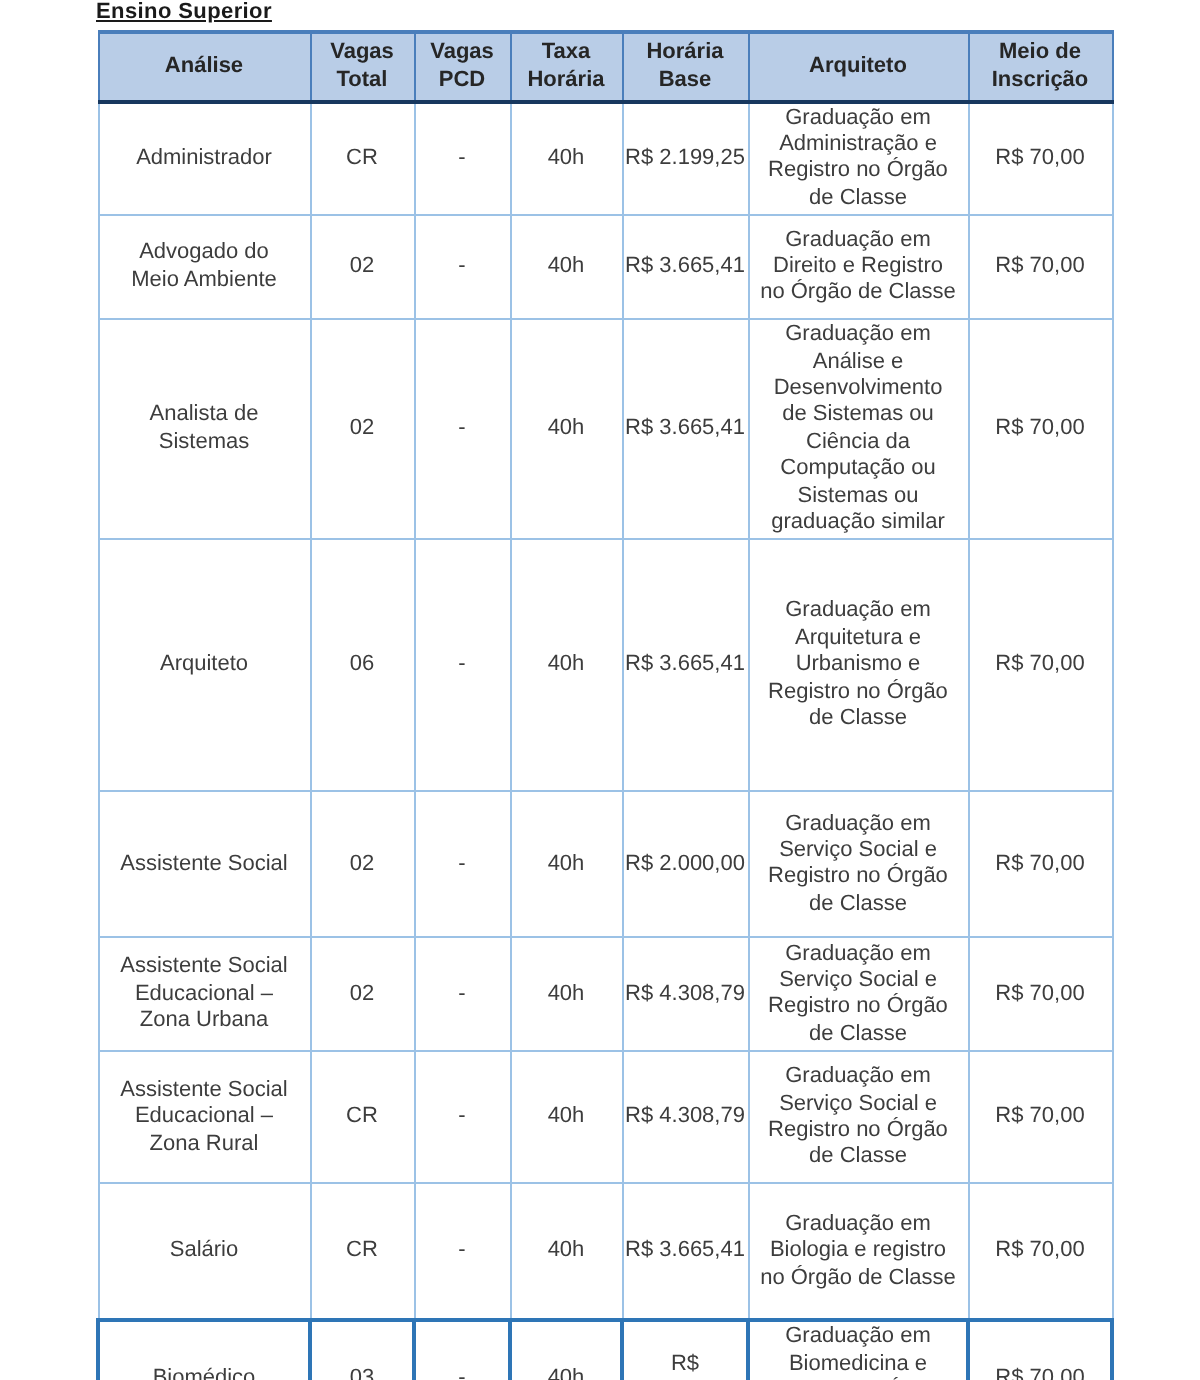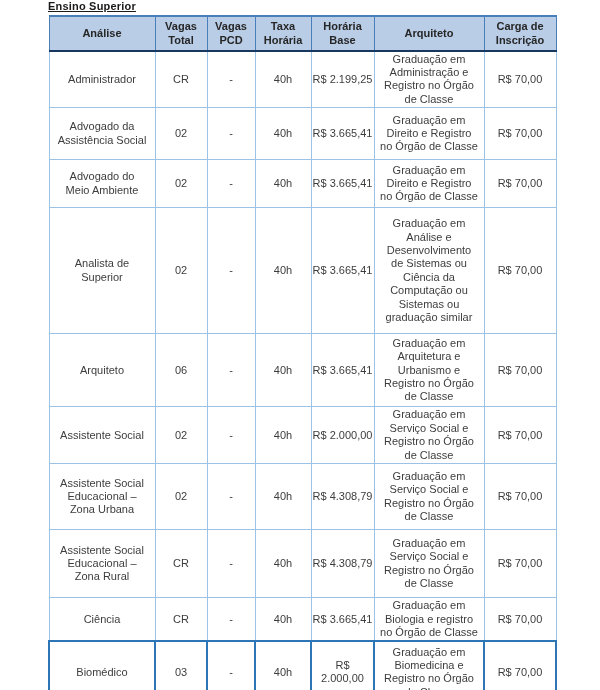--- a/index.html
+++ b/index.html
@@ -104,64 +104,52 @@
           <th>Análise</th>
           <th>Vagas
 Total</th>
           <th>Vagas
 PCD</th>
           <th>Taxa
 Horária</th>
           <th>Horária
 Base</th>
           <th>Arquiteto</th>
-          <th>Carga de
+          <th>Meio de
 Inscrição</th>
         </tr>
     </thead>
     <tbody>
         <tr>
     <td>Administrador</td>
     <td>CR</td>
     <td>-</td>
     <td>40h</td>
     <td>R$ 2.199,25</td>
     <td>Graduação em
 Administração e
 Registro no Órgão
 de Classe</td>
     <td>R$ 70,00</td>
   </tr>
         <tr>
-    <td>Advogado da
-Assistência Social</td>
+    <td>Advogado  do
+Meio Ambiente</td>
     <td>02</td>
     <td>-</td>
     <td>40h</td>
     <td>R$ 3.665,41</td>
     <td>Graduação em
 Direito e Registro
 no Órgão de Classe</td>
     <td>R$ 70,00</td>
   </tr>
         <tr>
-    <td>Advogado  do
-Meio Ambiente</td>
-    <td>02</td>
-    <td>-</td>
-    <td>40h</td>
-    <td>R$ 3.665,41</td>
-    <td>Graduação em
-Direito e Registro
-no Órgão de Classe</td>
-    <td>R$ 70,00</td>
-  </tr>
-        <tr>
     <td>Analista de
-Superior</td>
+Sistemas</td>
     <td>02</td>
     <td>-</td>
     <td>40h</td>
     <td>R$ 3.665,41</td>
     <td>Graduação em
 Análise e
 Desenvolvimento
 de Sistemas ou
 Ciência da
 Computação ou
@@ -216,21 +204,21 @@
     <td>-</td>
     <td>40h</td>
     <td>R$ 4.308,79</td>
     <td>Graduação em
 Serviço Social e
 Registro no Órgão
 de Classe</td>
     <td>R$ 70,00</td>
   </tr>
         <tr>
-    <td>Ciência</td>
+    <td>Salário</td>
     <td>CR</td>
     <td>-</td>
     <td>40h</td>
     <td>R$ 3.665,41</td>
     <td>Graduação em
 Biologia e registro
 no Órgão de Classe</td>
     <td>R$ 70,00</td>
   </tr>
         <tr>

